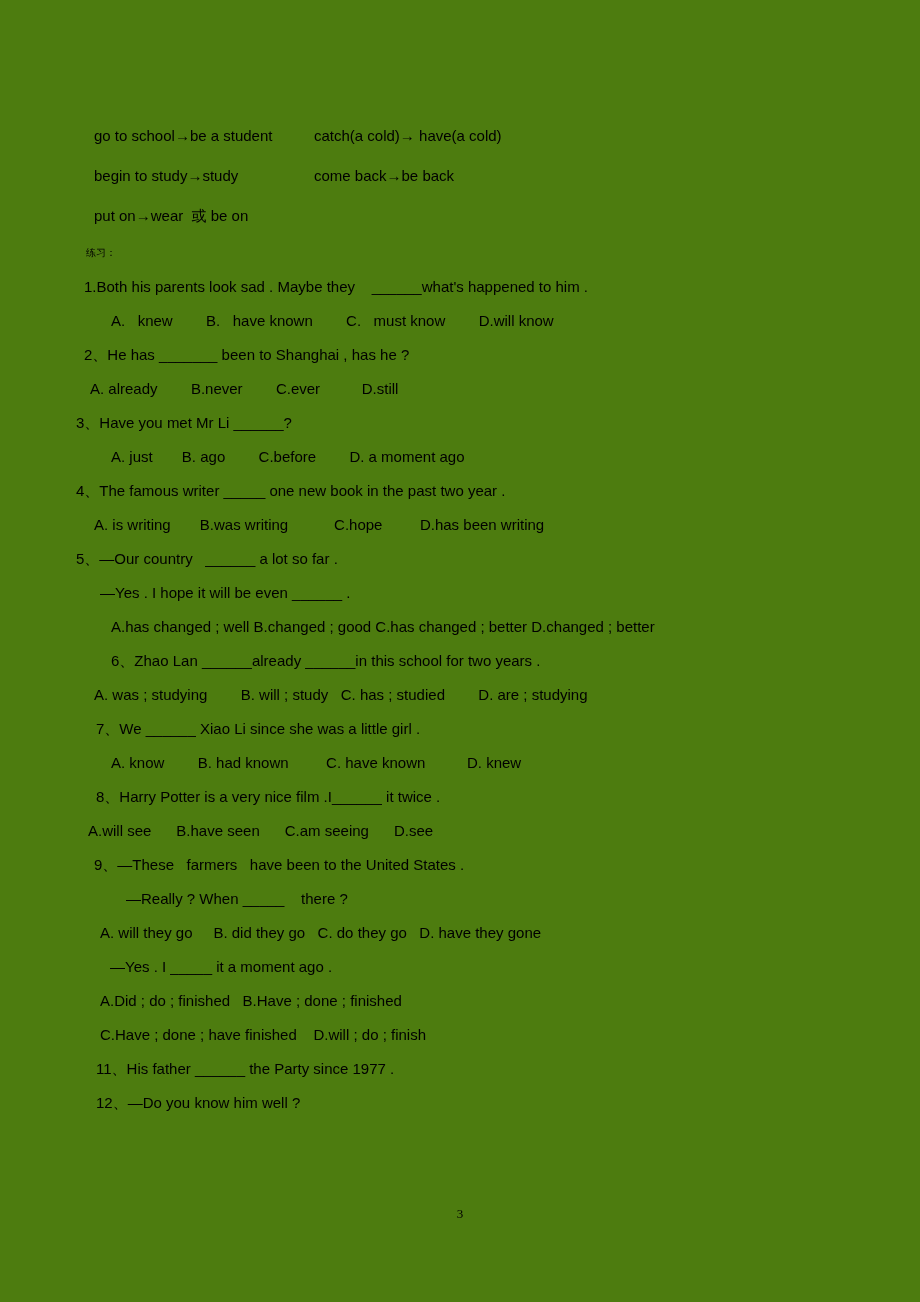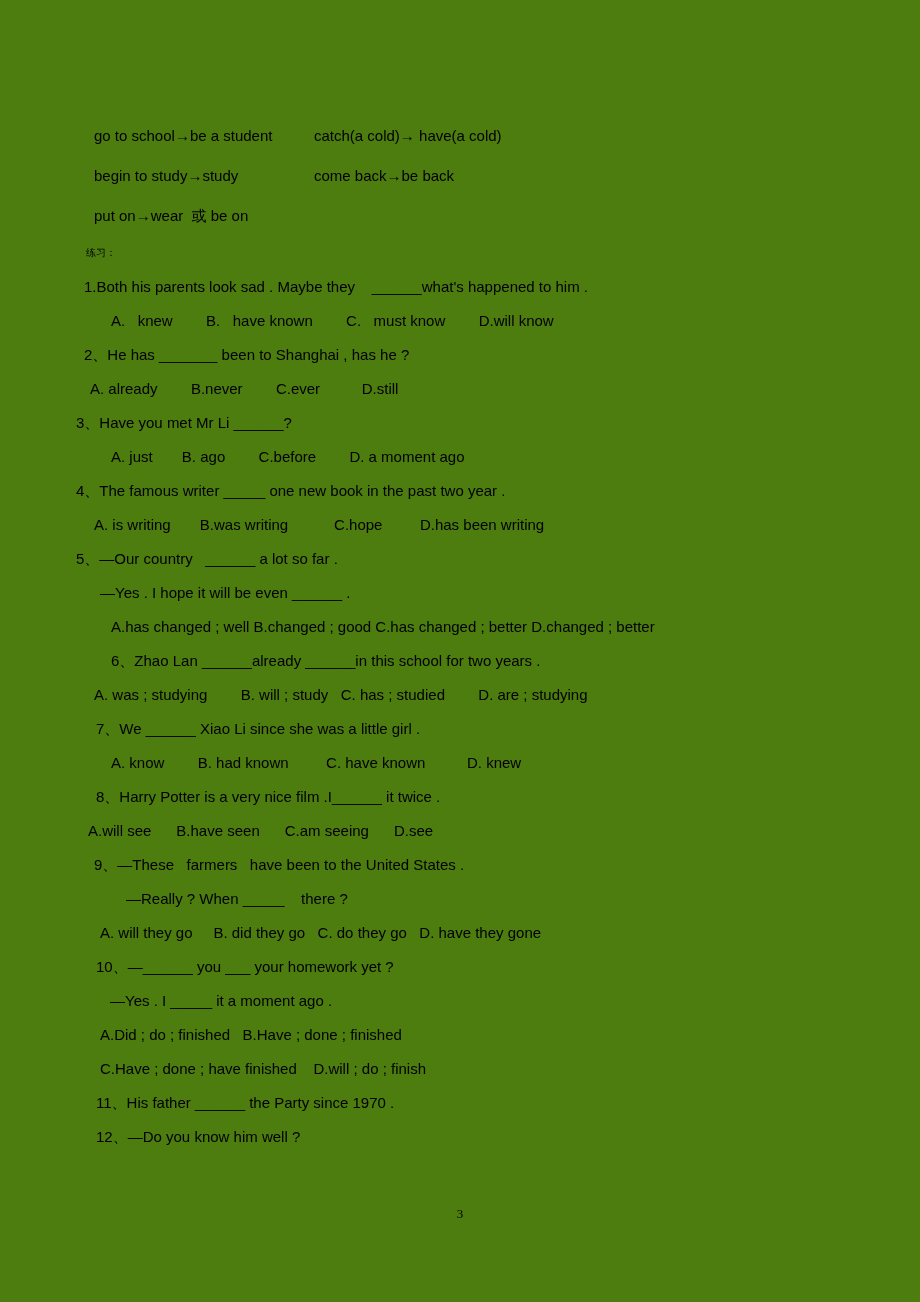--- a/index.html
+++ b/index.html
@@ -130,23 +130,22 @@
     <div class="qline ind-4">A.has changed ; well B.changed ; good C.has changed ; better D.changed ; better</div>
     <div class="qline ind-4">6、Zhao Lan ______already ______in this school for two years .</div>
     <div class="qline ind-5">A. was ; studying        B. will ; study   C. has ; studied        D. are ; studying</div>
     <div class="qline ind-6">7、We ______ Xiao Li since she was a little girl .</div>
     <div class="qline ind-4">A. know        B. had known         C. have known          D. knew</div>
     <div class="qline ind-6">8、Harry Potter is a very nice film .I______ it twice .</div>
     <div class="qline ind-2">A.will see      B.have seen      C.am seeing      D.see</div>
     <div class="qline ind-5">9、—These   farmers   have been to the United States .</div>
     <div class="qline ind-11">—Really ? When _____    there ?</div>
     <div class="qline ind-7">A. will they go     B. did they go   C. do they go   D. have they gone</div>
-    <div class="qline ind-6">10、—______ you ___ your homework yet ?</div>
     <div class="qline ind-9">—Yes . I _____ it a moment ago .</div>
     <div class="qline ind-7">A.Did ; do ; finished   B.Have ; done ; finished</div>
     <div class="qline ind-7">C.Have ; done ; have finished    D.will ; do ; finish</div>
-    <div class="qline ind-6">11、His father ______ the Party since 1970 .</div>
+    <div class="qline ind-6">11、His father ______ the Party since 1977 .</div>
     <div class="qline ind-6">12、—Do you know him well ?</div>
   </div>
 
   <div class="page-number">3</div>
 
 </div>
 
 </body></html>

